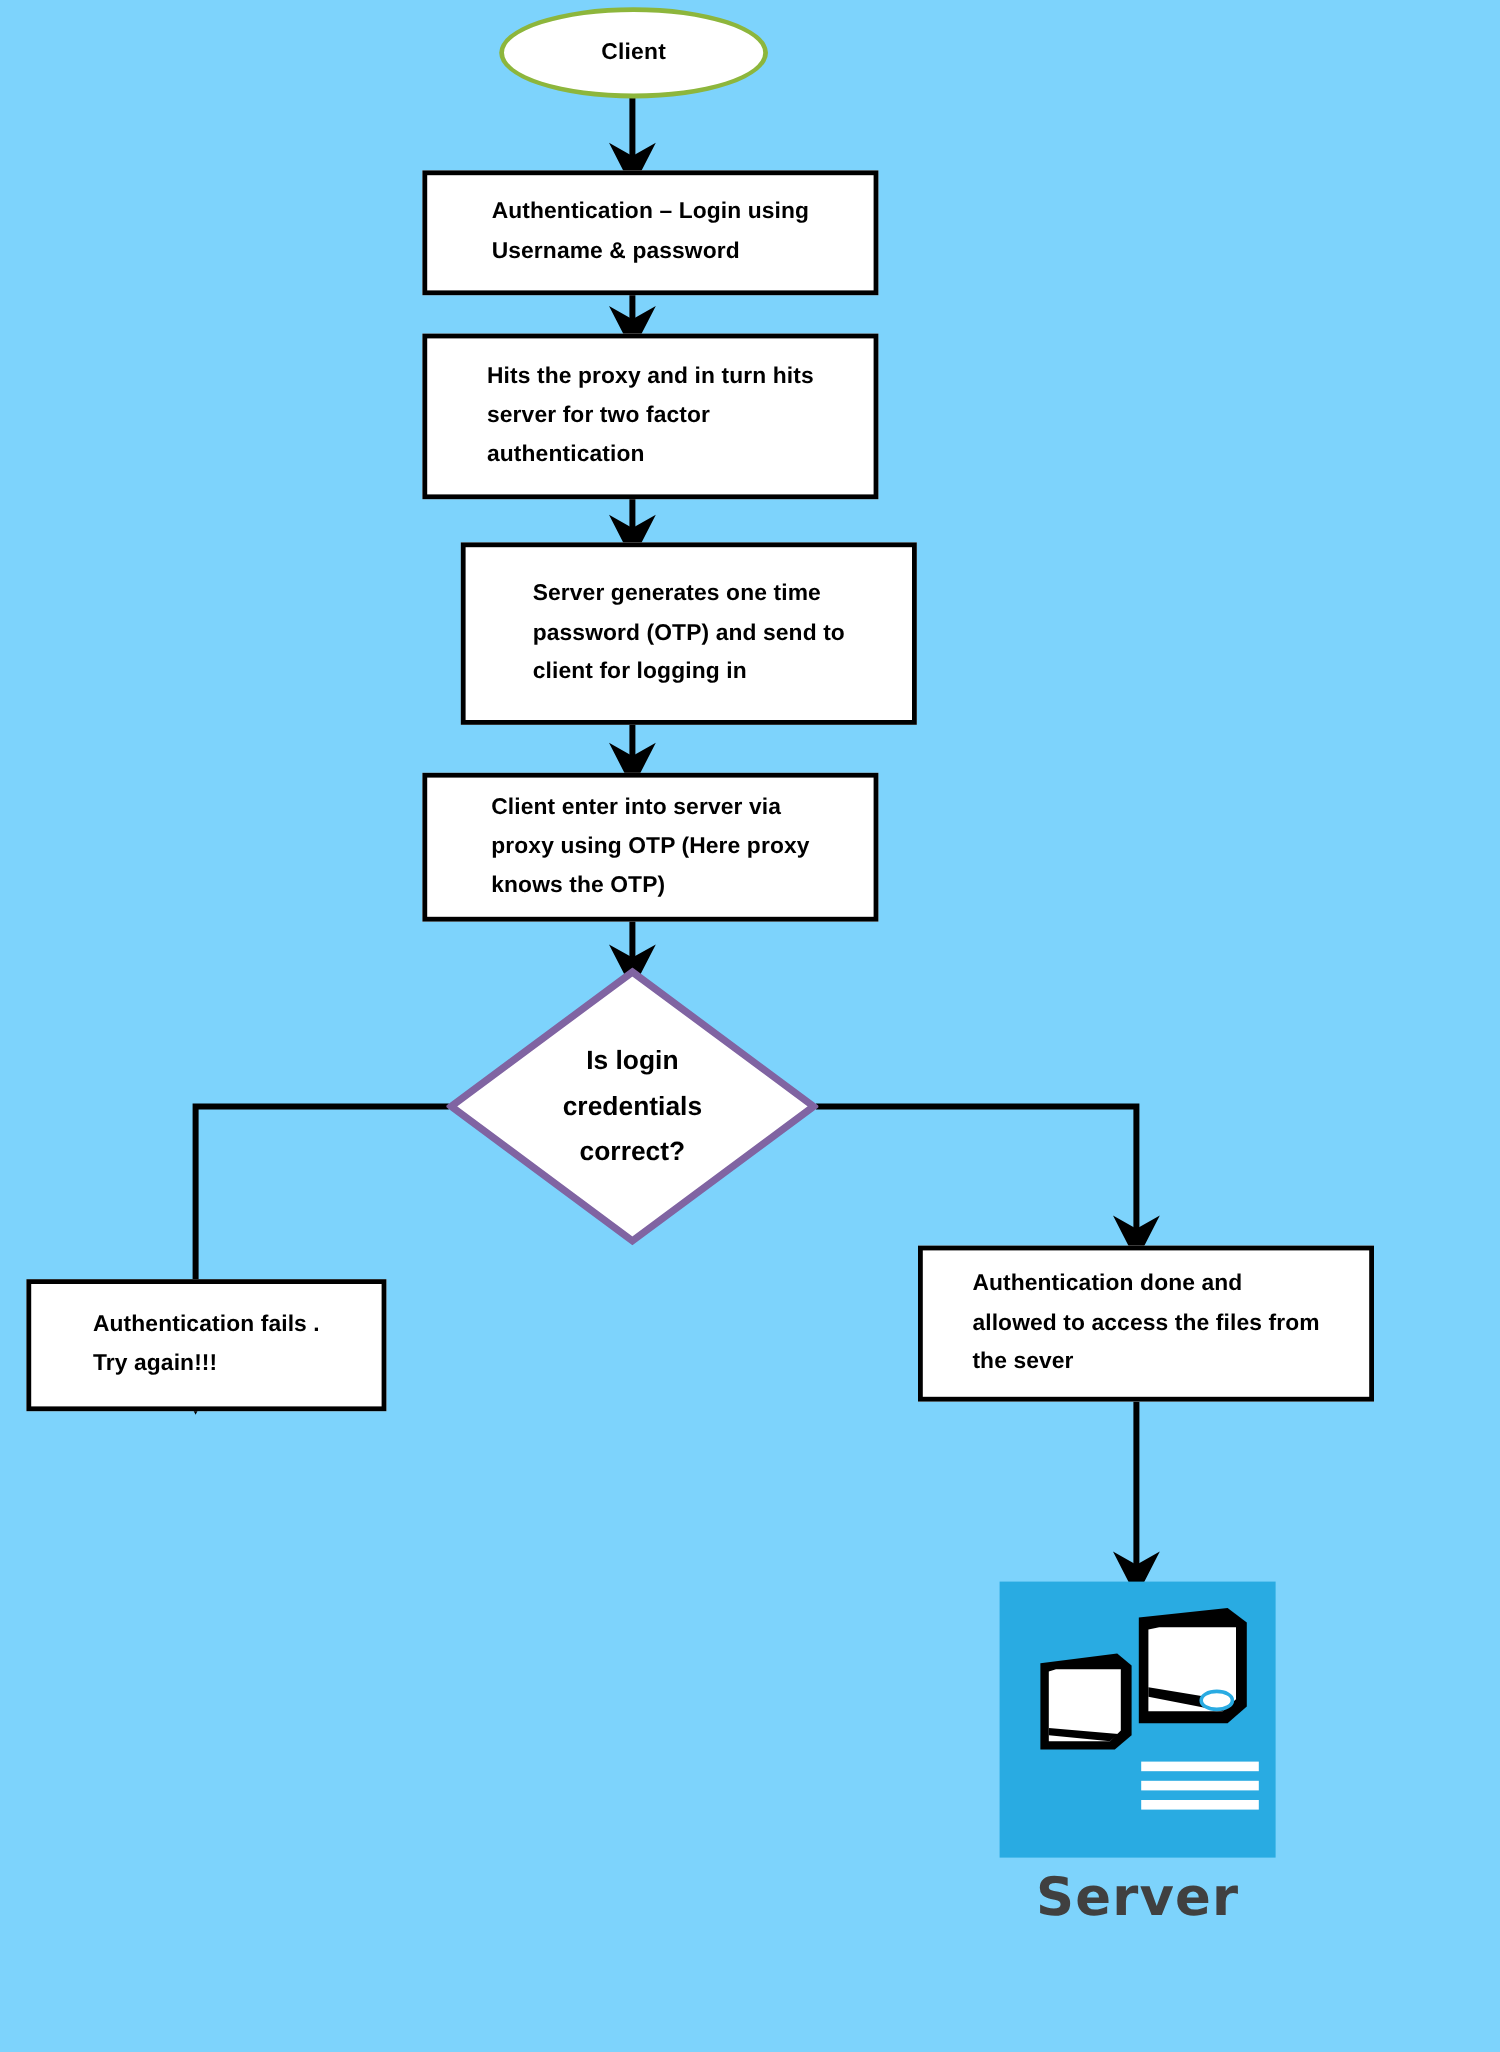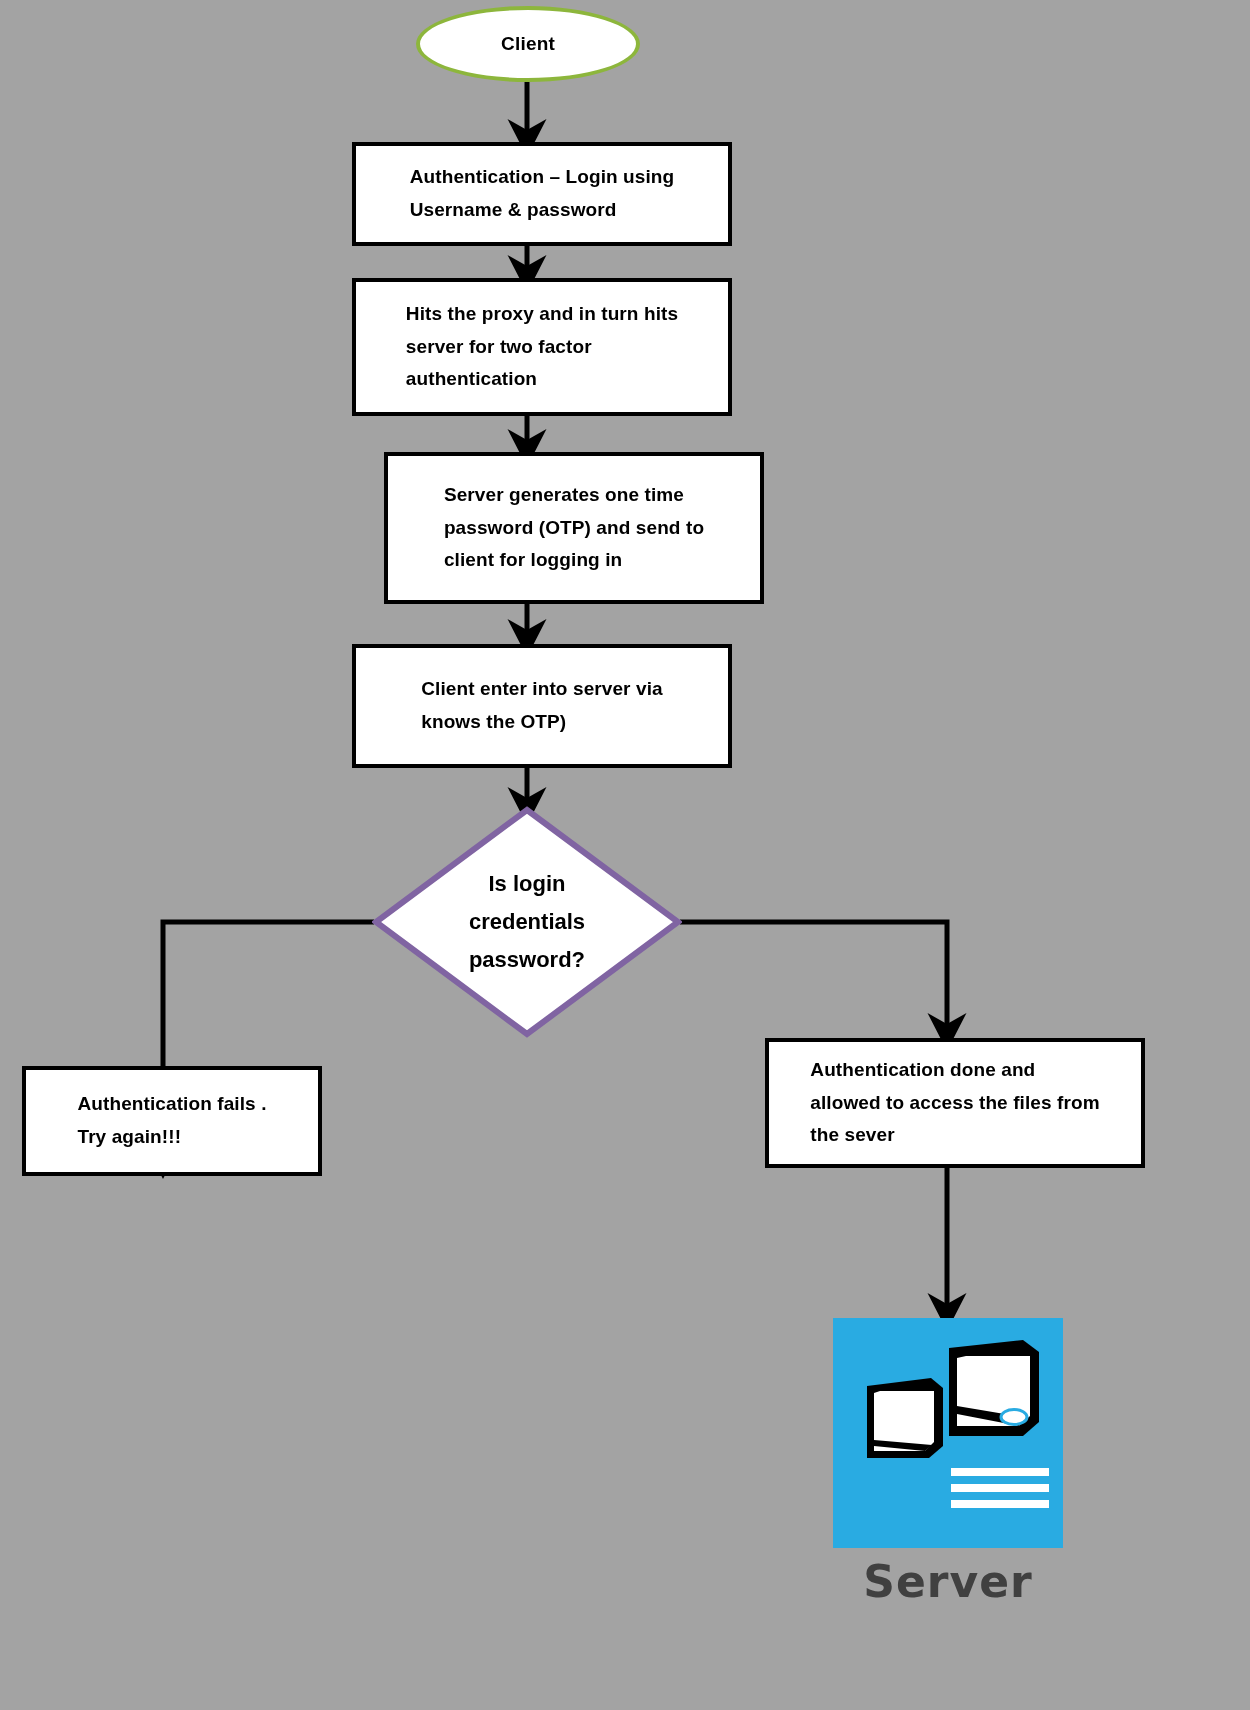--- a/index.html
+++ b/index.html
@@ -7,21 +7,21 @@
     padding: 0;
     background: #ffffff;
   }
   body {
     font-family: "Liberation Sans", sans-serif;
   }
   #canvas {
     position: relative;
     width: 1250px;
     height: 1710px;
-    background: #a3a3a3;
+    background: #7dd3fc;
     overflow: hidden;
   }
   svg#edges {
     position: absolute;
     left: 0;
     top: 0;
     width: 1250px;
     height: 1710px;
     pointer-events: none;
   }
@@ -180,33 +180,34 @@
     <div class="label">
       <div>Server generates one time</div>
       <div>password (OTP) and send to</div>
       <div>client for logging  in</div>
     </div>
   </div>
 
   <div class="node-box" style="left:352px; top:644px; width:380px; height:124px;">
     <div class="label">
       <div>Client enter into server via</div>
+      <div>proxy using OTP (Here proxy</div>
       <div>knows the OTP)</div>
     </div>
   </div>
 
   <div class="node-diamond" style="left:372px; top:806px; width:310px; height:232px;">
     <svg class="diamond-shape" viewBox="0 0 310 232" preserveAspectRatio="none" xmlns="http://www.w3.org/2000/svg">
       <polygon points="155,4 306,116 155,228 4,116" fill="#ffffff" stroke="#8064A2" stroke-width="6" stroke-linejoin="miter"></polygon>
     </svg>
     <div class="label">
       <div>
         <div>Is login</div>
         <div>credentials</div>
-        <div>password?</div>
+        <div>correct?</div>
       </div>
     </div>
   </div>
 
   <div class="node-box" style="left:22px; top:1066px; width:300px; height:110px;">
     <div class="label">
       <div>Authentication  fails .</div>
       <div>Try again!!!</div>
     </div>
   </div>

